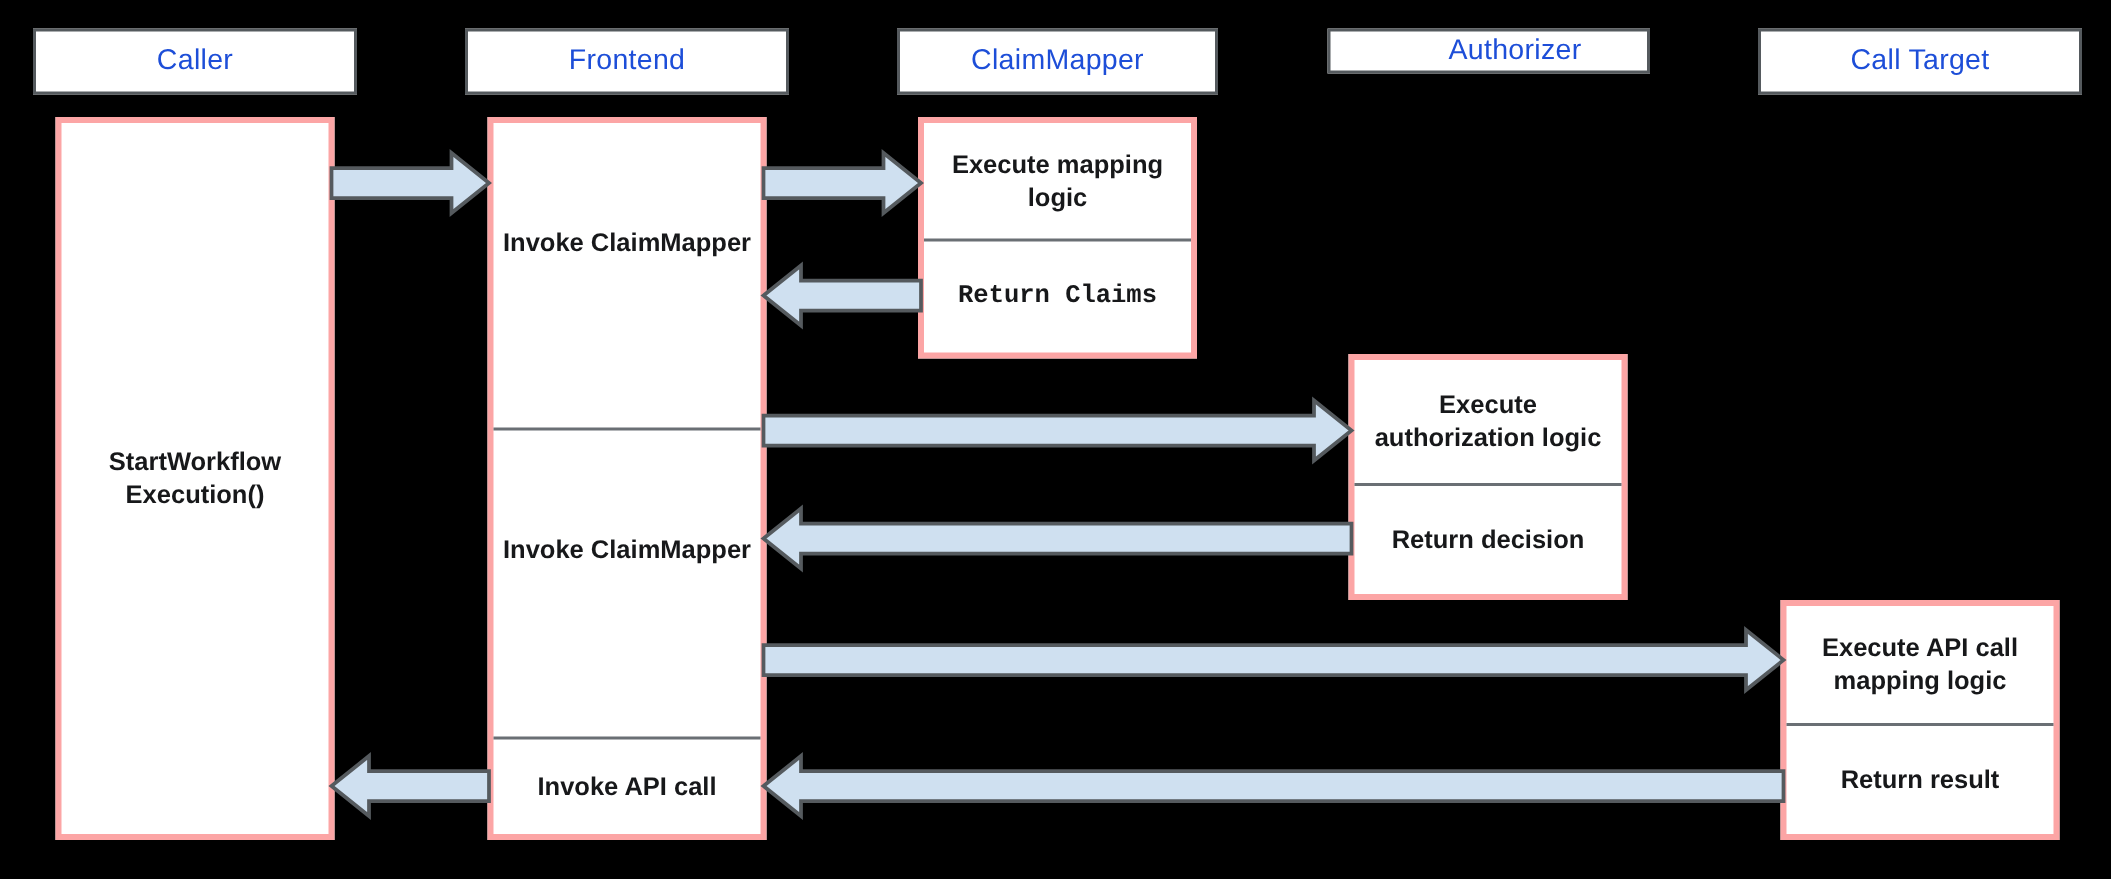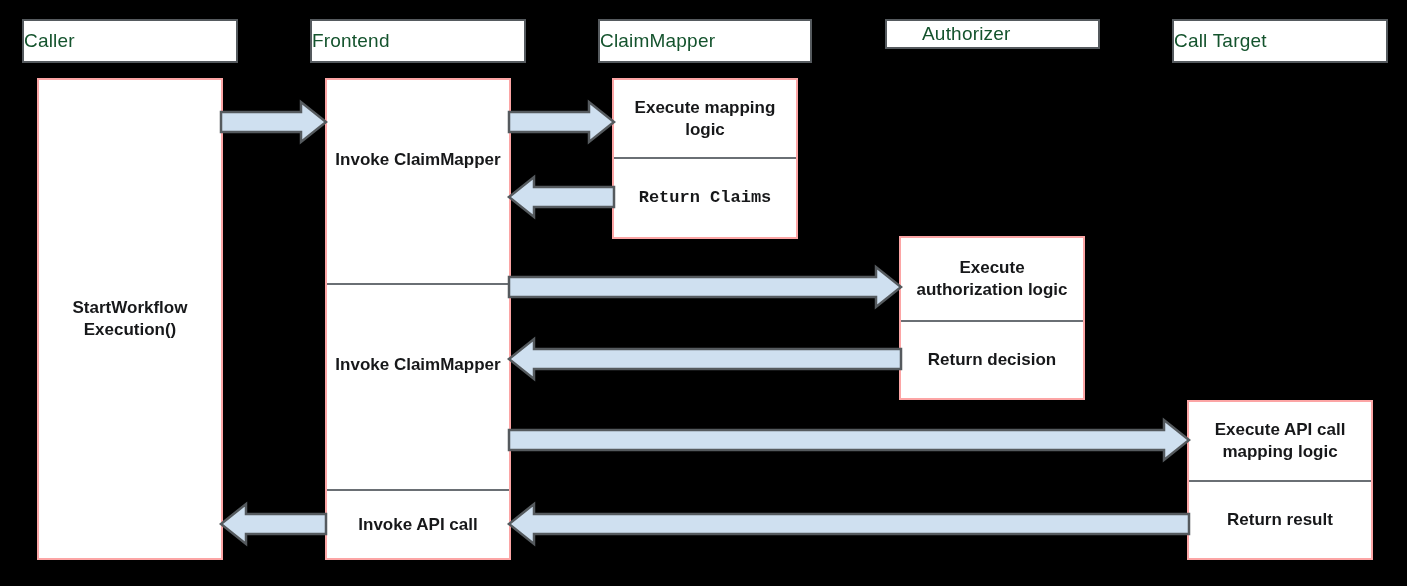--- a/index.html
+++ b/index.html
@@ -19,31 +19,32 @@
     overflow: hidden;
   }
   
   .participant {
     position: absolute;
     background: #ffffff;
     border: 2px solid #555a5e;
     box-sizing: border-box;
     display: flex;
     align-items: center;
-    color: #14532d;
+    justify-content: center;
+    color: #1d4ed8;
     font-size: 19px;
     font-weight: 400;
     letter-spacing: 0.2px;
     font-family: "Liberation Sans", sans-serif;
   }
   
   .lifeline {
     position: absolute;
     background: #ffffff;
-    border: 2px solid #fca5a5;
+    border: 4px solid #fca5a5;
     box-sizing: border-box;
     display: flex;
     flex-direction: column;
   }
   .seg {
     flex: 1 1 auto;
     display: flex;
     align-items: center;
     justify-content: center;
     text-align: center;

